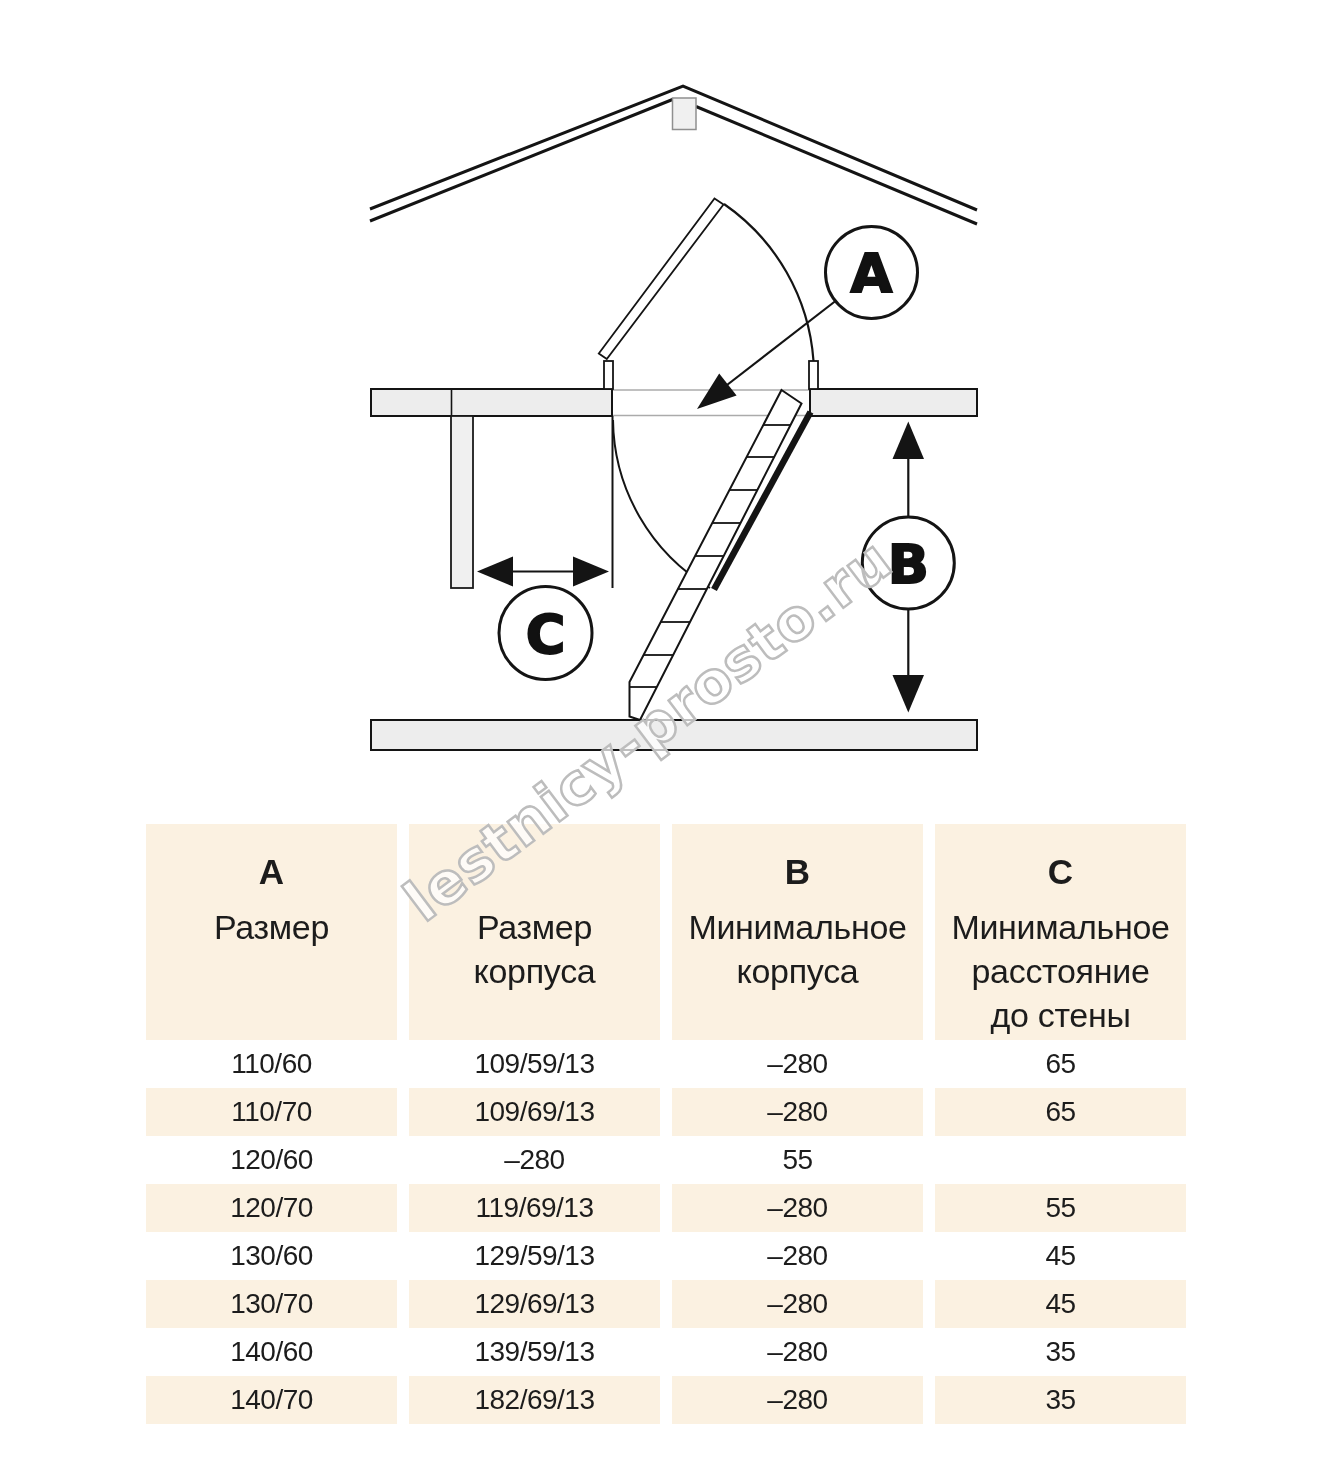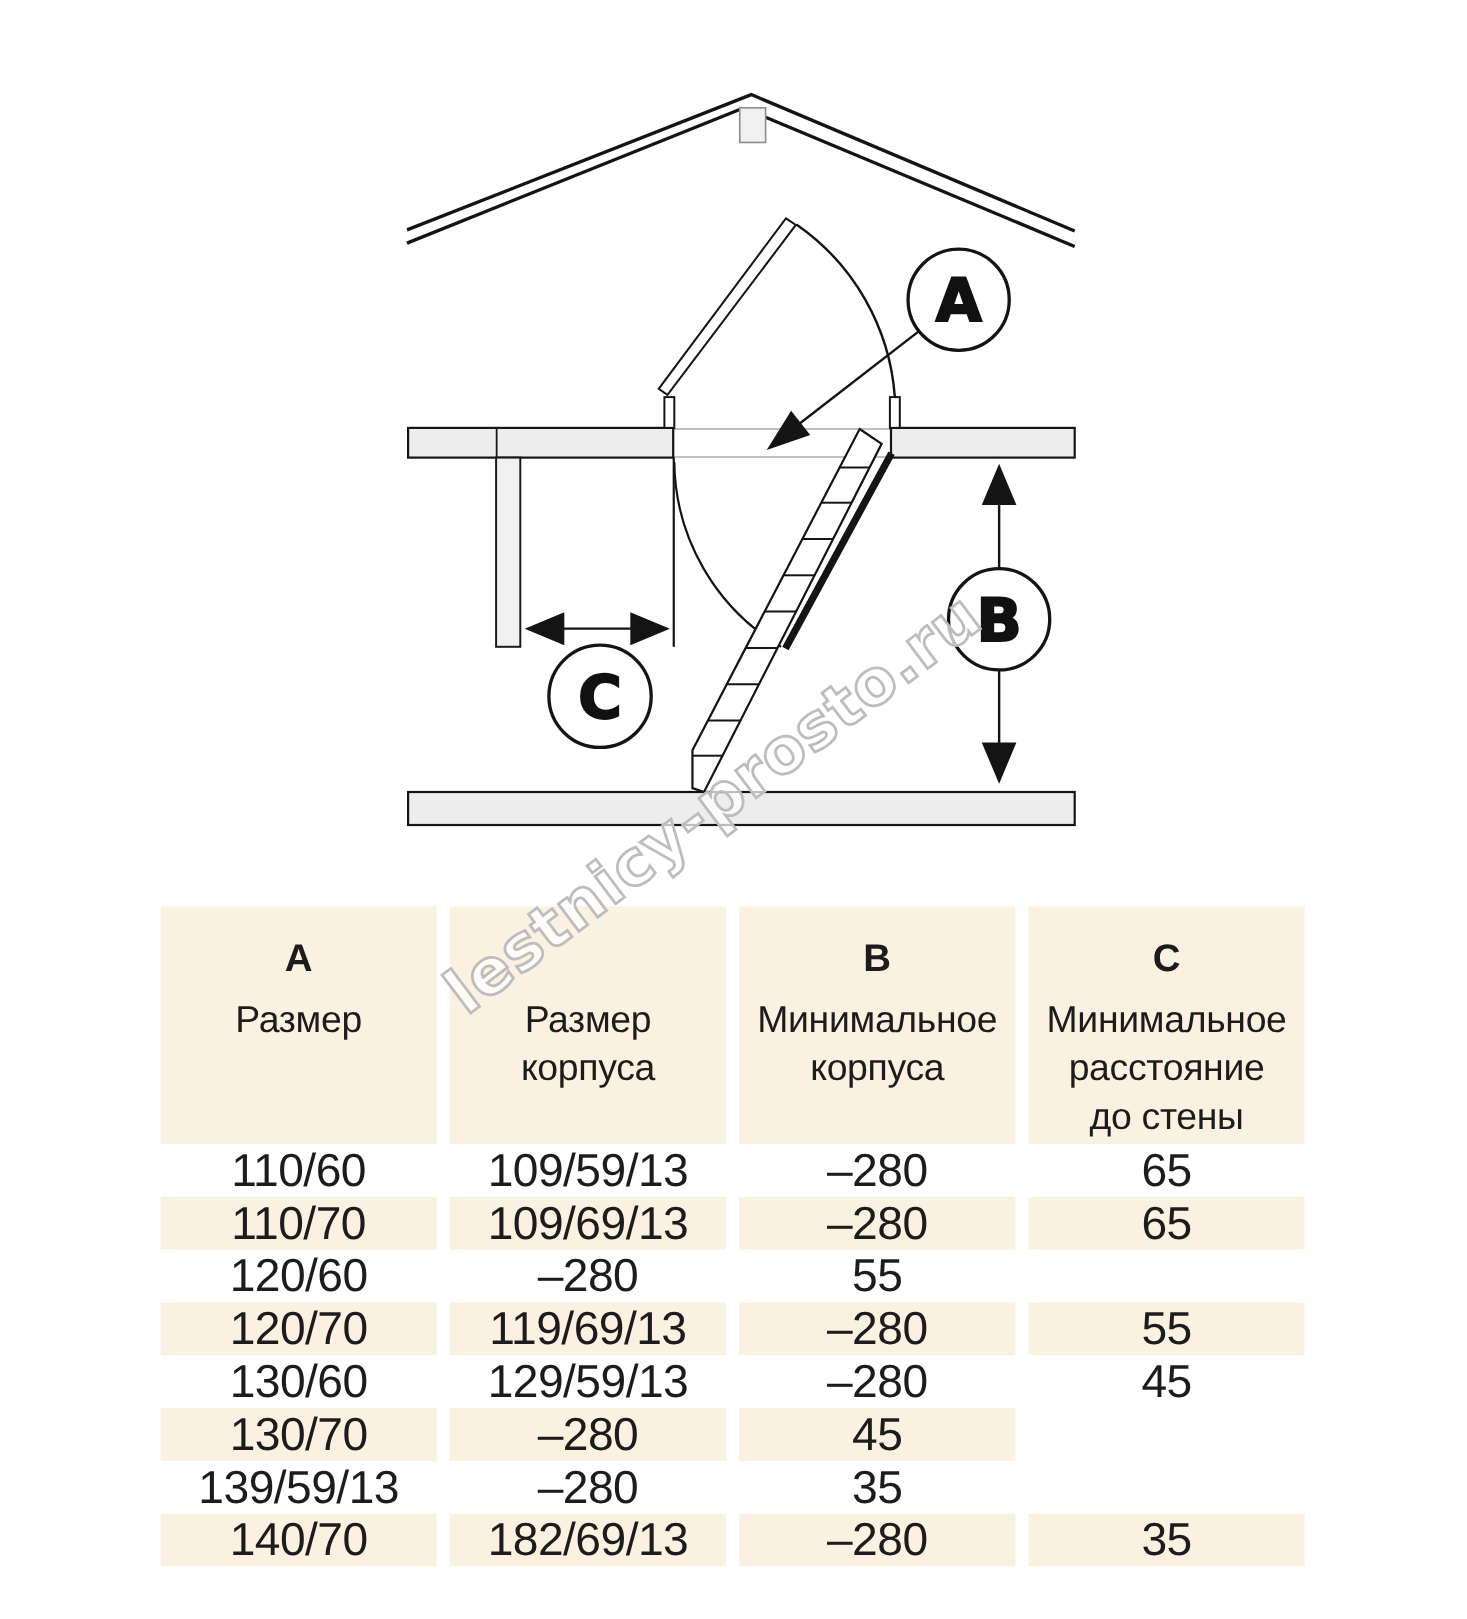--- a/index.html
+++ b/index.html
@@ -20,21 +20,21 @@
   
   .table-wrap{position:absolute;left:146px;top:824px;width:1040px;z-index:1;}
   .thead,.trow{display:grid;grid-template-columns:repeat(4,251px);column-gap:12px;}
   .hcell{height:216px;background:var(--cream);overflow:visible;}
   .hletter{margin-top:26px;height:44px;line-height:44px;text-align:center;
            font-weight:bold;font-size:35px;}
   .hlabel{margin-top:11px;text-align:center;}
   .hlabel .lines{display:inline-block;text-align:center;font-size:34px;line-height:44px;
                  letter-spacing:-0.3px;white-space:nowrap;}
   .trow{height:48px;}
-  .tcell{line-height:48px;text-align:center;font-size:42px;letter-spacing:-0.5px;}
+  .tcell{line-height:48px;text-align:center;font-size:28px;letter-spacing:-0.5px;}
   .trow.alt .tcell{background:var(--cream);}
 </style>
 </head>
 <body>
 
 <div id="canvas" style="--cream:#FBF1E1">
 
   <div class="table-wrap">
     <div class="thead">
       <div class="hcell">
@@ -91,24 +91,26 @@
           <div class="tcell">55</div>
         </div>
         <div class="trow">
           <div class="tcell">130/60</div>
           <div class="tcell">129/59/13</div>
           <div class="tcell">–280</div>
           <div class="tcell">45</div>
         </div>
         <div class="trow alt">
           <div class="tcell">130/70</div>
+          <div class="tcell">129/69/13</div>
           <div class="tcell">–280</div>
           <div class="tcell">45</div>
         </div>
         <div class="trow">
+          <div class="tcell">140/60</div>
           <div class="tcell">139/59/13</div>
           <div class="tcell">–280</div>
           <div class="tcell">35</div>
         </div>
         <div class="trow alt">
           <div class="tcell">140/70</div>
           <div class="tcell">182/69/13</div>
           <div class="tcell">–280</div>
           <div class="tcell">35</div>
         </div>

